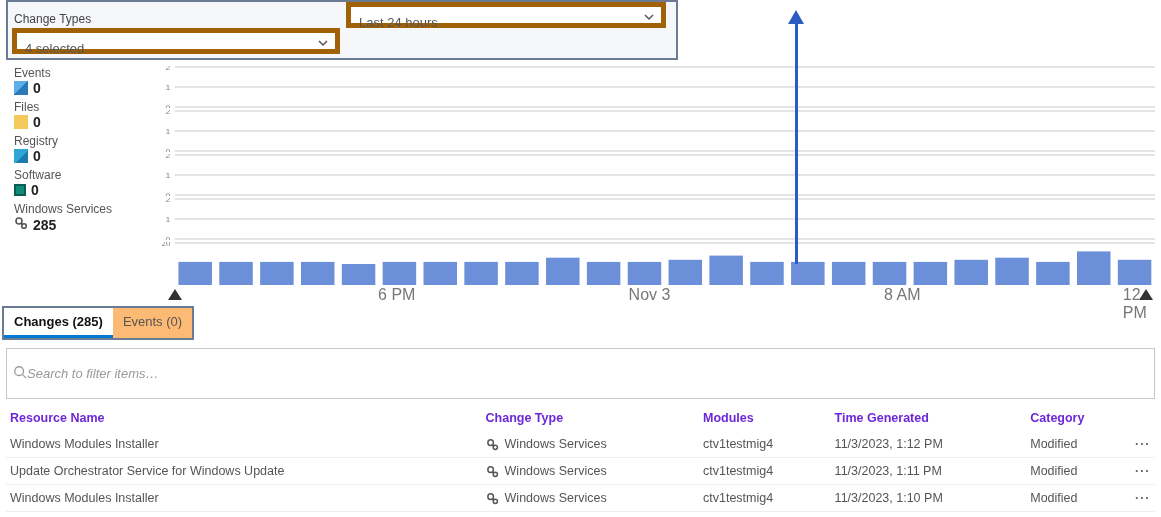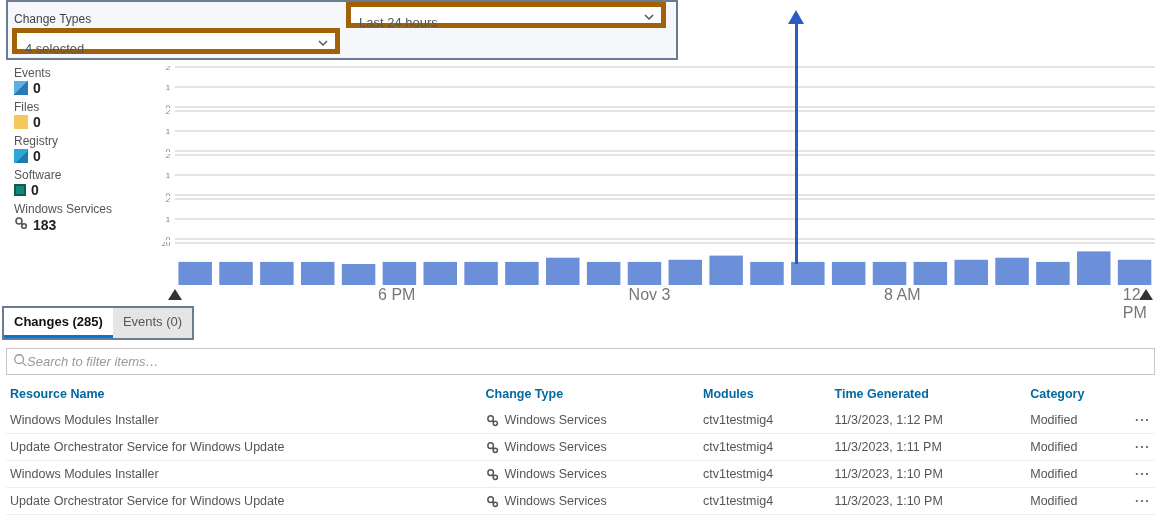--- a/index.html
+++ b/index.html
@@ -36,30 +36,30 @@
   .big-chart { height: 44px; position: relative; font-family: Liberation Serif, serif; }
   .big-chart .bar { fill: #6b8fd9; }
   .xaxis { height: 16px; position: relative; font-size: 16px; color: #777; }
   .xt { position: absolute; transform: translateX(-50%); }
   .range-tri { position:absolute; bottom:-14px; width:0;height:0;border-left:7px solid transparent;border-right:7px solid transparent;border-bottom:11px solid #333; }
   .marker-arrow { position:absolute; left:64%; top:-56px; height:254px; pointer-events:none; z-index:5;}
   .marker-arrow .stem{position:absolute;left:4px;top:10px;bottom:0;width:3px;background:#2b5cc4;}
   .marker-arrow .head{position:absolute;left:-3px;top:0;width:0;height:0;border-left:8px solid transparent;border-right:8px solid transparent;border-bottom:14px solid #2b5cc4;}
 
   .tabs-row { padding: 4px 6px 0 2px; }
-  .tabs-box { display:inline-flex; border: 2px solid #6b7b94; background:#e5e5e5; }
+  .tabs-box { display:inline-flex; border: 2px solid #6b7b94; background:#fdba74; }
   .tab { padding: 6px 10px; font-size: 13px; color:#555; cursor:pointer; }
   .tab.active { color:#111; font-weight:600; border-bottom:3px solid #0078d4; background:#fff;}
   
-  .search-wrap { margin: 8px 6px 6px 6px; border:1px solid #c8c6c4; display:flex; align-items:center; padding:4px 6px; color:#888;}
+  .search-wrap { margin: 8px 6px 6px 6px; border:1px solid #c8c6c4; display:flex; align-items:center; padding:16px 6px; color:#888;}
   .search-wrap input { border:none; outline:none; flex:1; font-size:13px; color:#333; }
   .search-wrap input::placeholder{color:#999;font-style:italic;}
 
   table.grid { width: calc(100% - 12px); margin: 0 6px; border-collapse: collapse; font-size: 12.5px; }
-  table.grid th { text-align:left; font-weight:600; color:#0369a1; padding:6px 4px; }
+  table.grid th { text-align:left; font-weight:600; color:#6d28d9; padding:6px 4px; }
   table.grid td { padding:6px 4px; border-bottom:1px solid #eee; color:#555; }
   .ct-cell { display:flex; align-items:center; gap:6px;}
   .more-dots { color:#666; font-weight:700; cursor:pointer; letter-spacing:1px;}
   .chev-svg{width:12px;height:12px;}
   .chev-svg polyline{fill:none;stroke:#555;stroke-width:1.5;}
   .mag-svg{width:14px;height:14px;stroke:#999;fill:none;stroke-width:1.5;}
 </style>
 </head>
 <body>
 
@@ -116,21 +116,21 @@
         </div>
     </div>
     <div class="summary-group">
       <div class="summary-label">Windows Services</div>
       <div class="summary-val">
         <span><svg width="14" height="14" viewBox="0 0 14 14">
               <circle cx="5" cy="5" r="3" class="serv-col"></circle>
               <circle cx="10" cy="10" r="2.3" class="serv-col"></circle>
               <line x1="7" y1="7" x2="9" y2="9" class="serv-col"></line>
             </svg></span>
-        <span>183</span>
+        <span>285</span>
       </div>
     </div>
   </div>
 
   <div class="charts-col">
     <div class="marker-arrow">
         <div class="head"></div>
         <div class="stem"></div>
       </div>
     <div class="mini-chart"><svg width="100%" height="42" viewBox="0 0 920 42" preserveAspectRatio="none">

